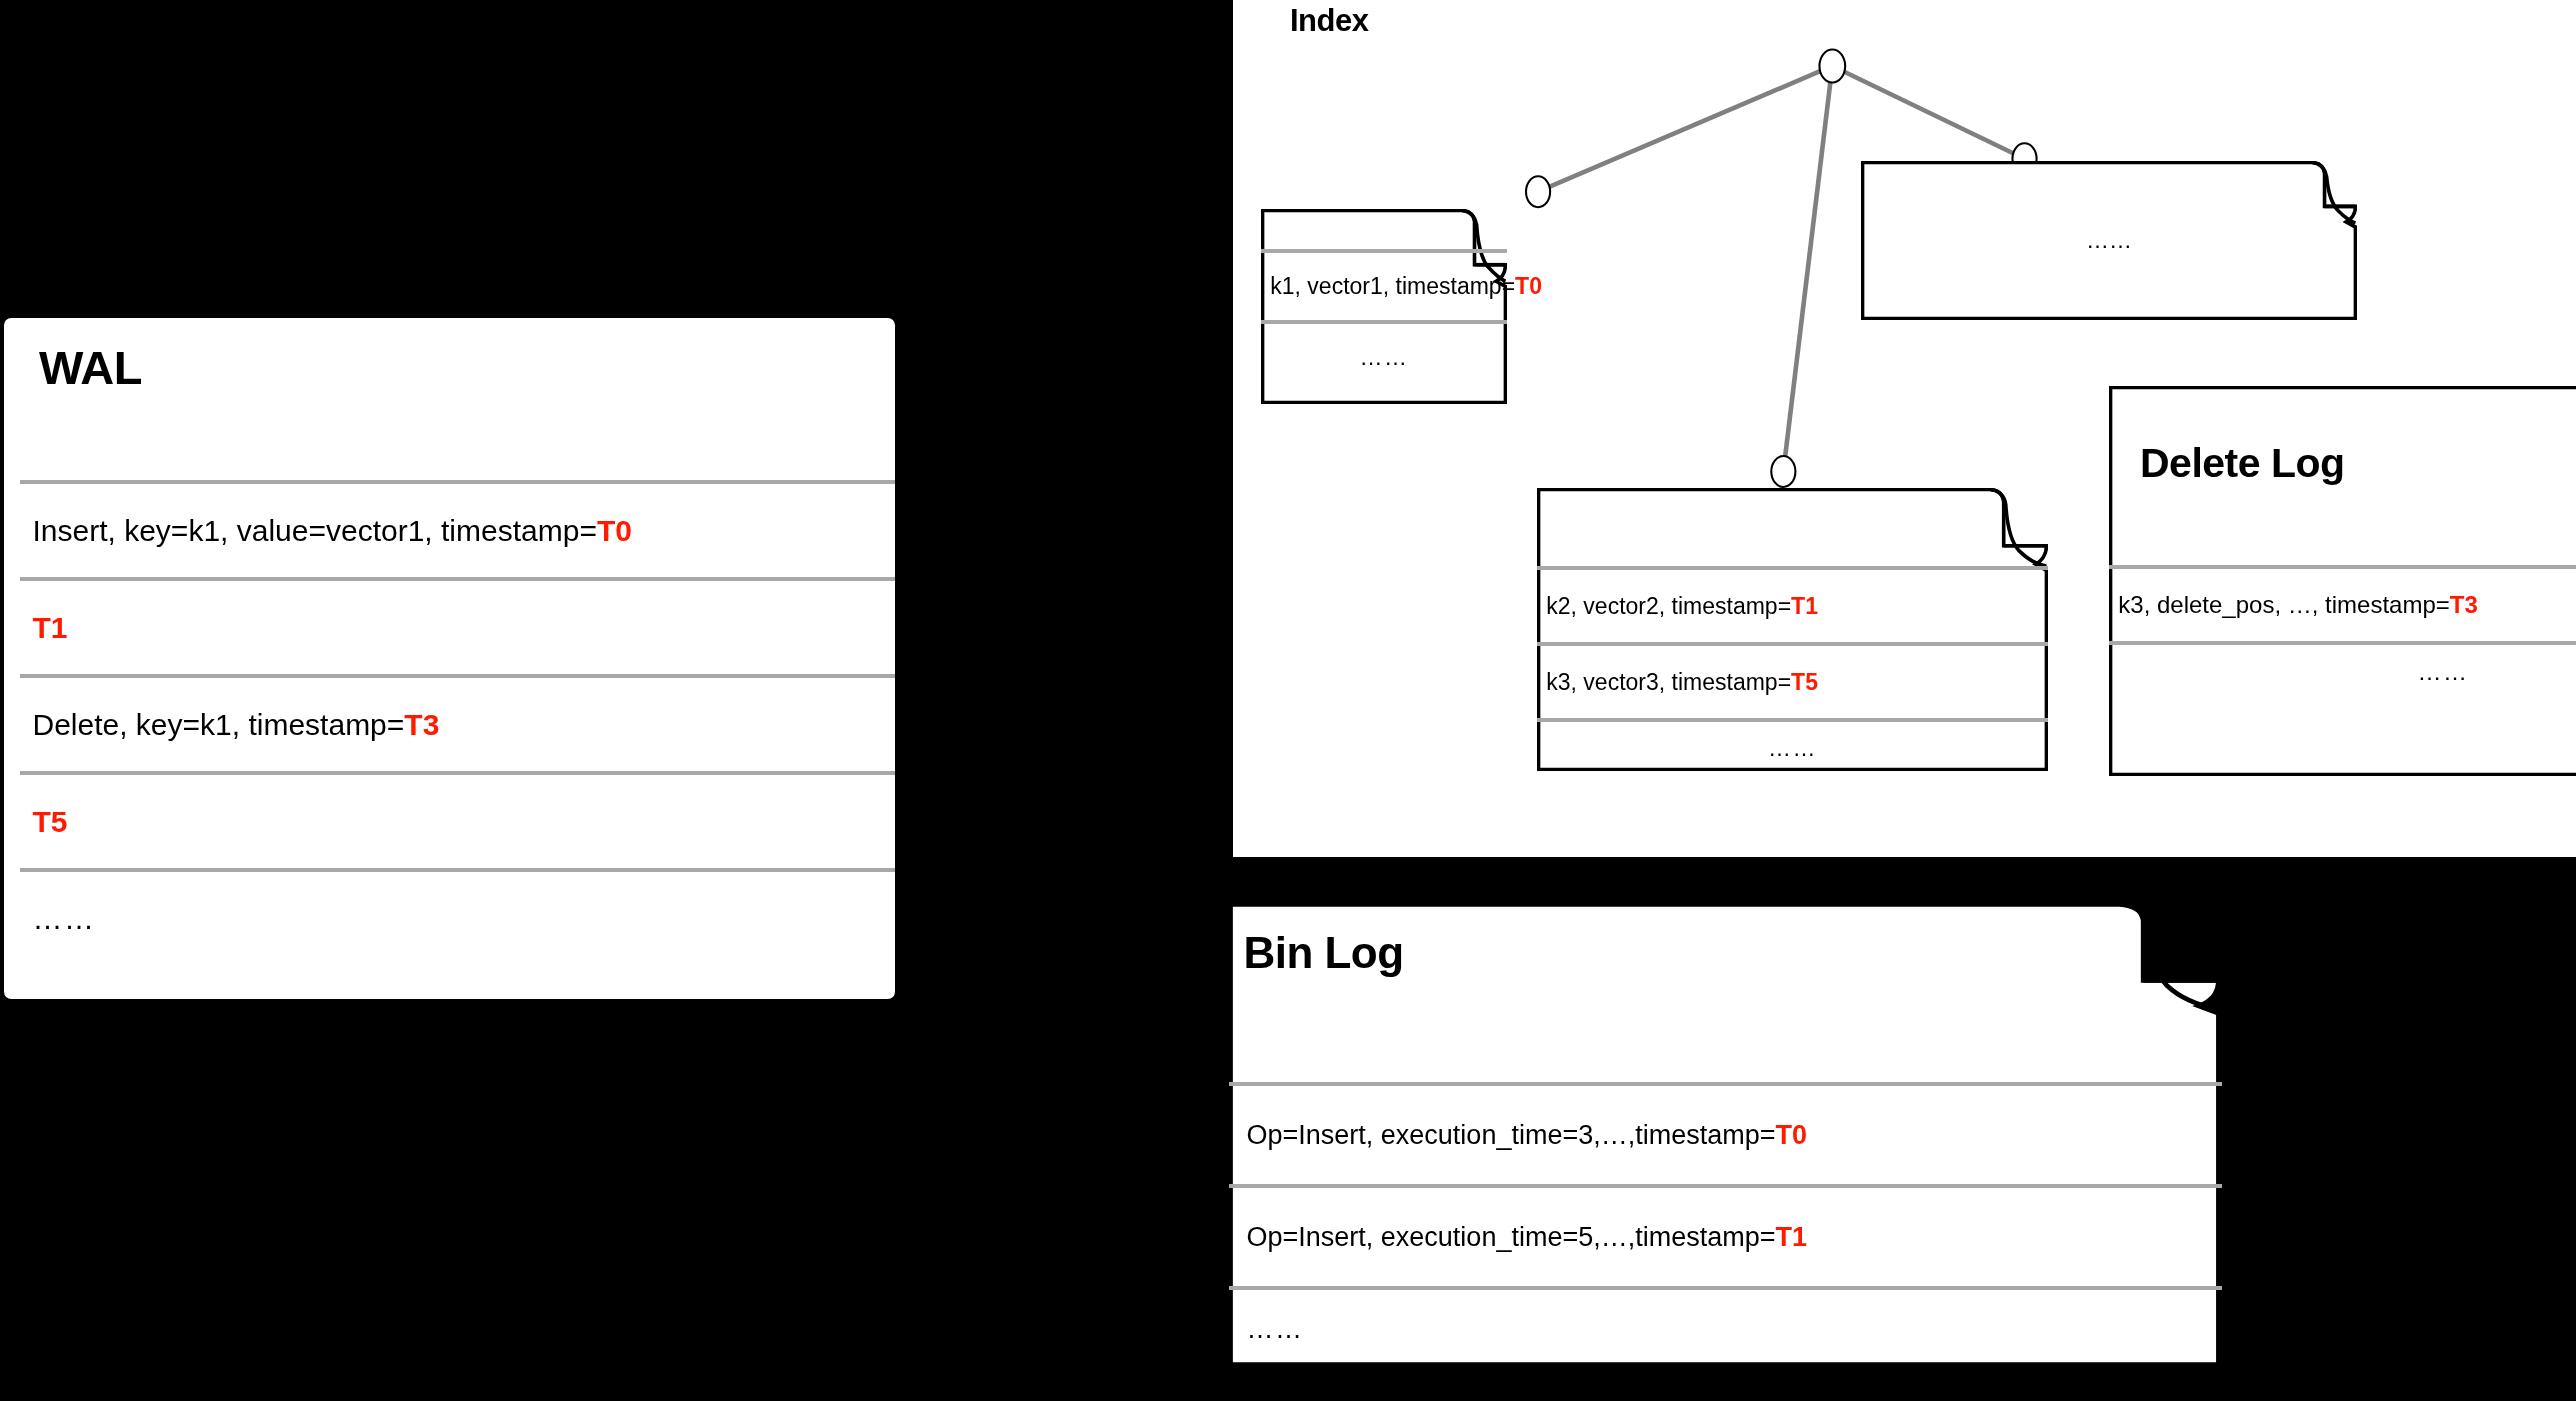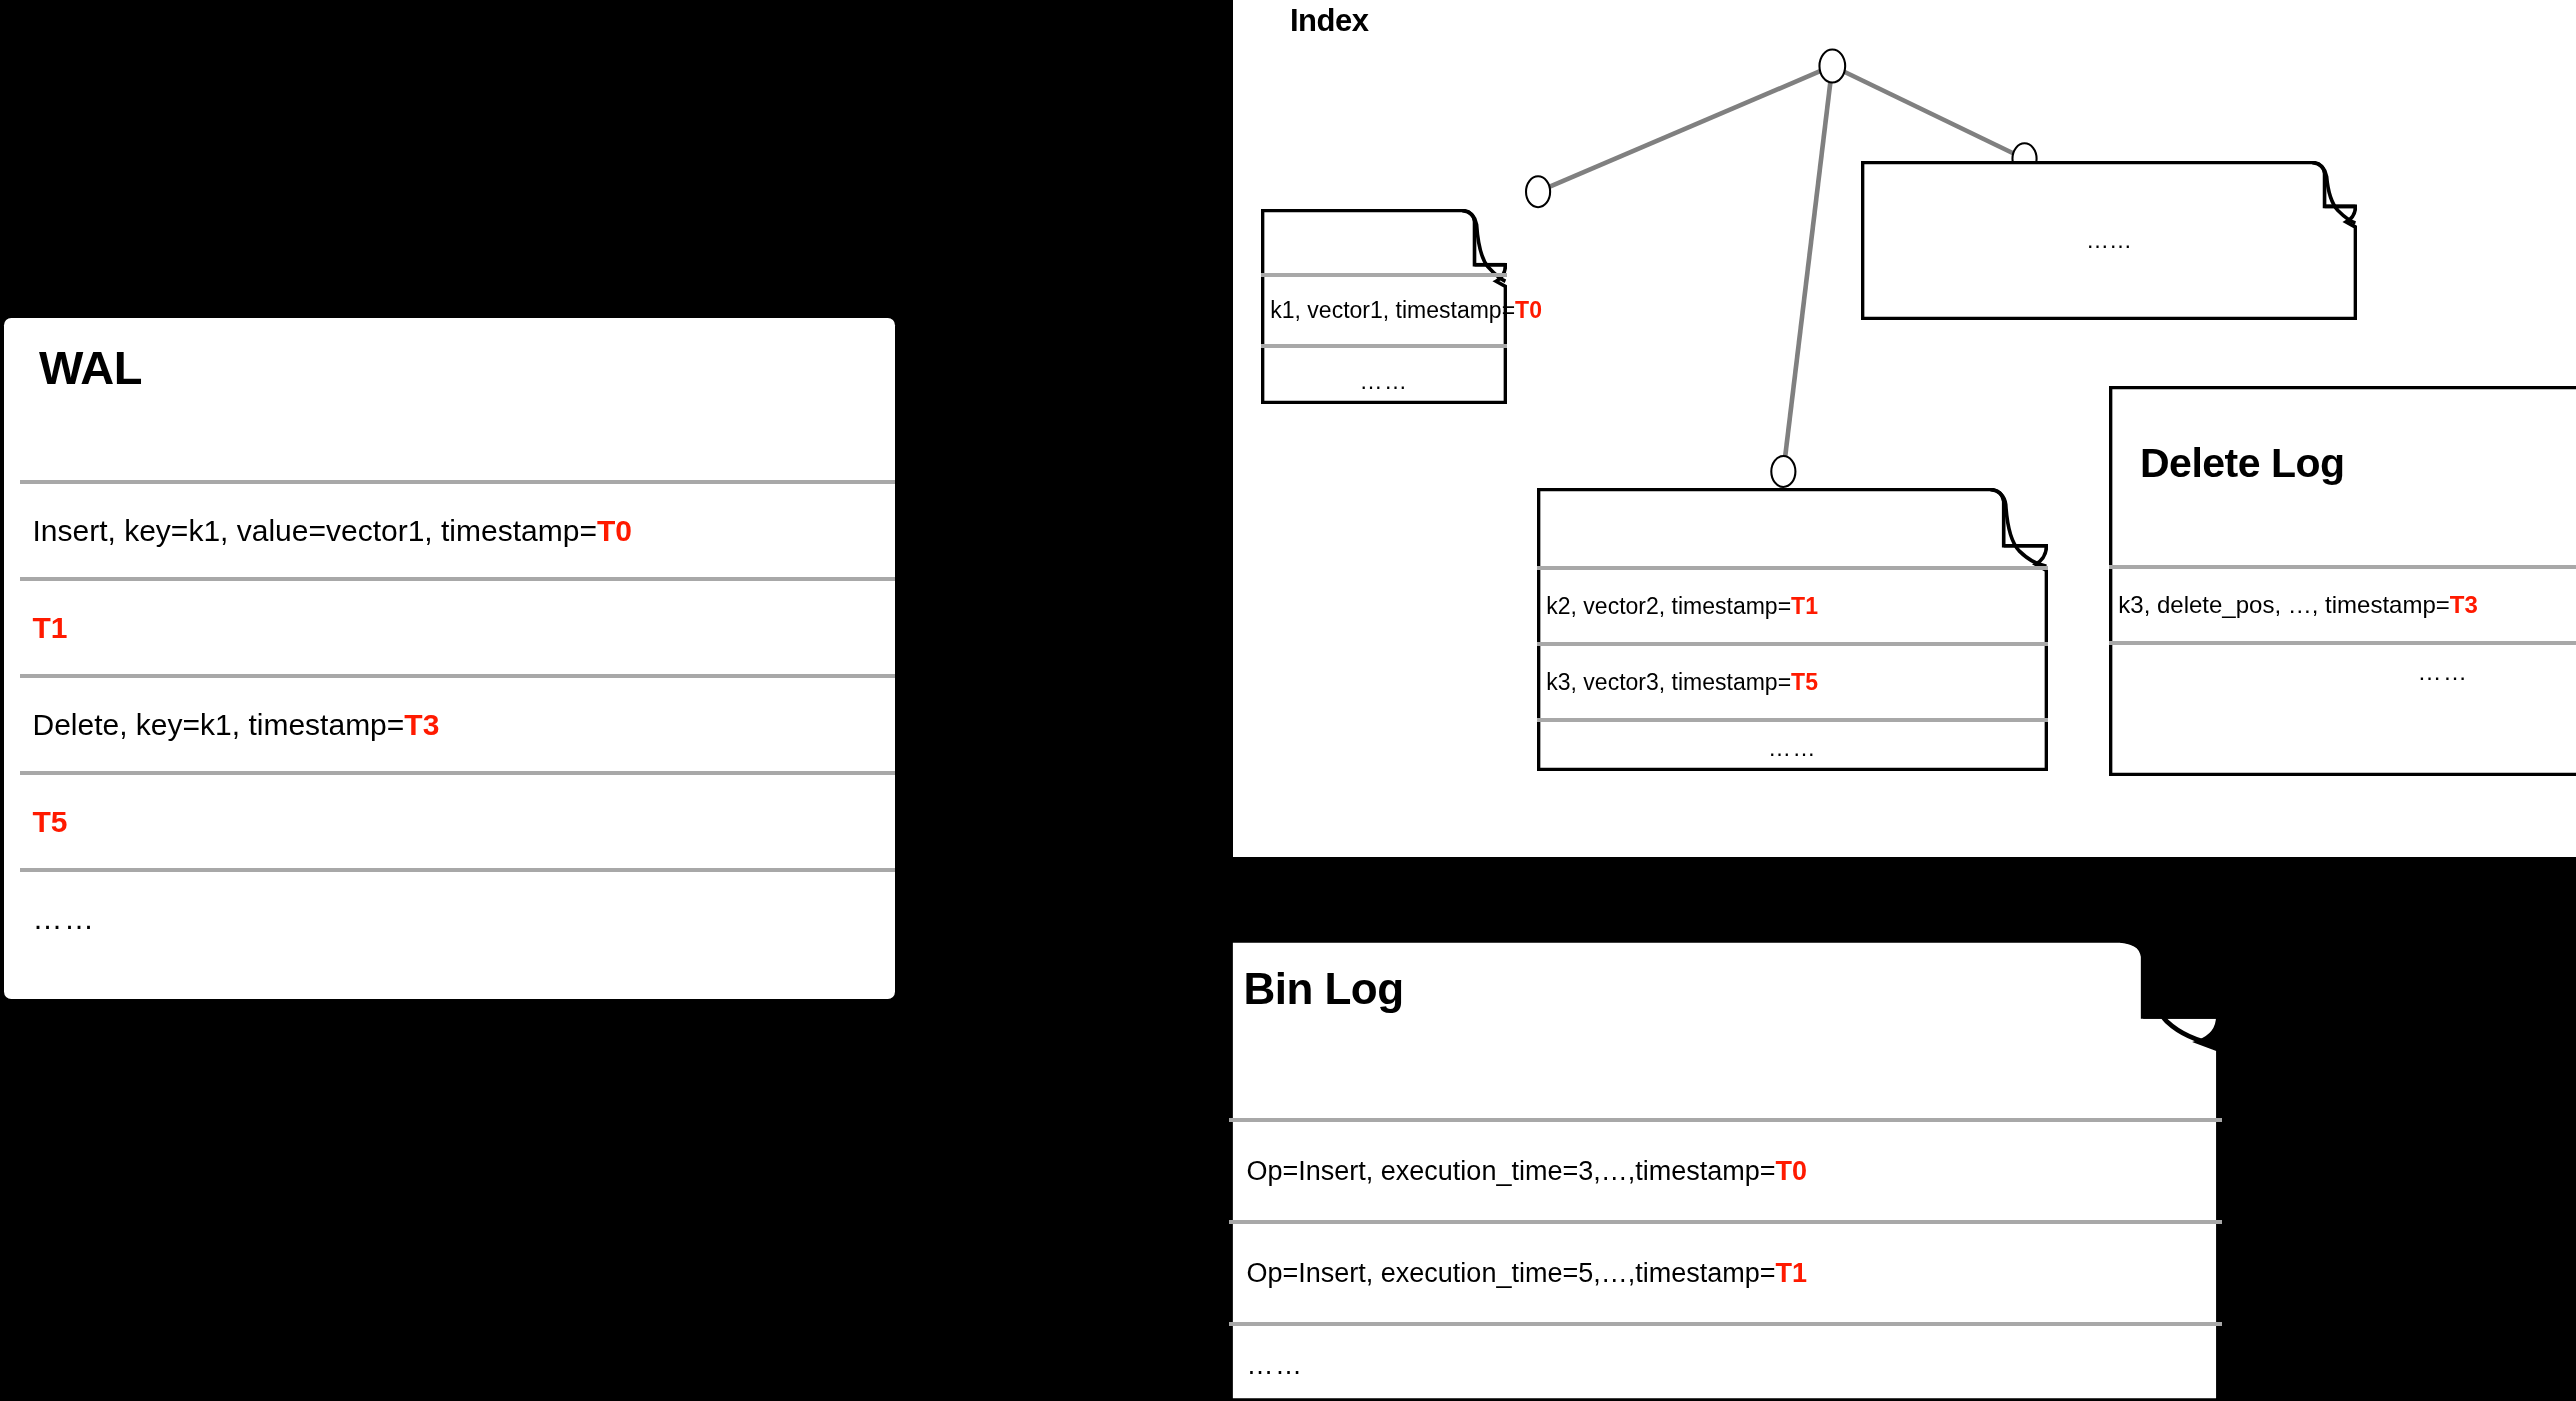--- a/index.html
+++ b/index.html
@@ -43,21 +43,21 @@
   .doc .docbody{position:absolute;left:0;top:0;width:100%;height:100%;}
   .doc .content{position:absolute;left:0;top:0;width:100%;height:100%;
                 box-sizing:border-box;}
   .doc .doc-title{position:absolute;font-weight:bold;color:#000;
                   letter-spacing:-0.5px;white-space:nowrap;}
   .doc .rows{position:absolute;left:0;width:100%;}
   .doc .row{padding:0 9.3px;}
 
   
   #doc1{left:28px;top:209px;width:246px;height:195px;}
-  #doc1 .rows{top:64px;}
+  #doc1 .rows{top:40px;}
   #doc1 .rows .row{height:71px;font-size:23px;}
 
   
   #doc2{left:628px;top:161px;width:496px;height:159px;}
   #doc2 .ellipsis-center{position:absolute;left:0;top:0;width:100%;height:100%;
        display:flex;align-items:center;justify-content:center;font-size:23px;color:#000;}
 
   
   #doc3{left:304px;top:488px;width:511px;height:283px;}
   #doc3 .rows{top:78px;}
@@ -65,21 +65,21 @@
   #doc3 .rows .row.last{height:57px;justify-content:center;}
 
   
   #doclog{left:876px;top:386px;width:668px;height:390px;}
   #doclog .doc-title{left:31px;top:54px;font-size:41px;}
   #doclog .rows{top:179px;}
   #doclog .rows .row{height:76px;font-size:24px;}
   #doclog .rows .row.last{height:57px;justify-content:center;}
 
   
-  #binlog{left:1229px;top:939px;width:993px;height:463px;}
+  #binlog{left:1229px;top:903px;width:993px;height:463px;}
   #binlog .doc-title{left:14.4px;top:25px;font-size:44px;}
   #binlog .rows{top:179px;}
   #binlog .rows .row{height:102px;font-size:27px;padding-left:17.5px;}
   #binlog .rows .row.last{height:82px;}
 </style>
 </head>
 <body>
 
 <div class="panel" id="wal">
   <div class="card-title" id="wal-title">WAL</div>

